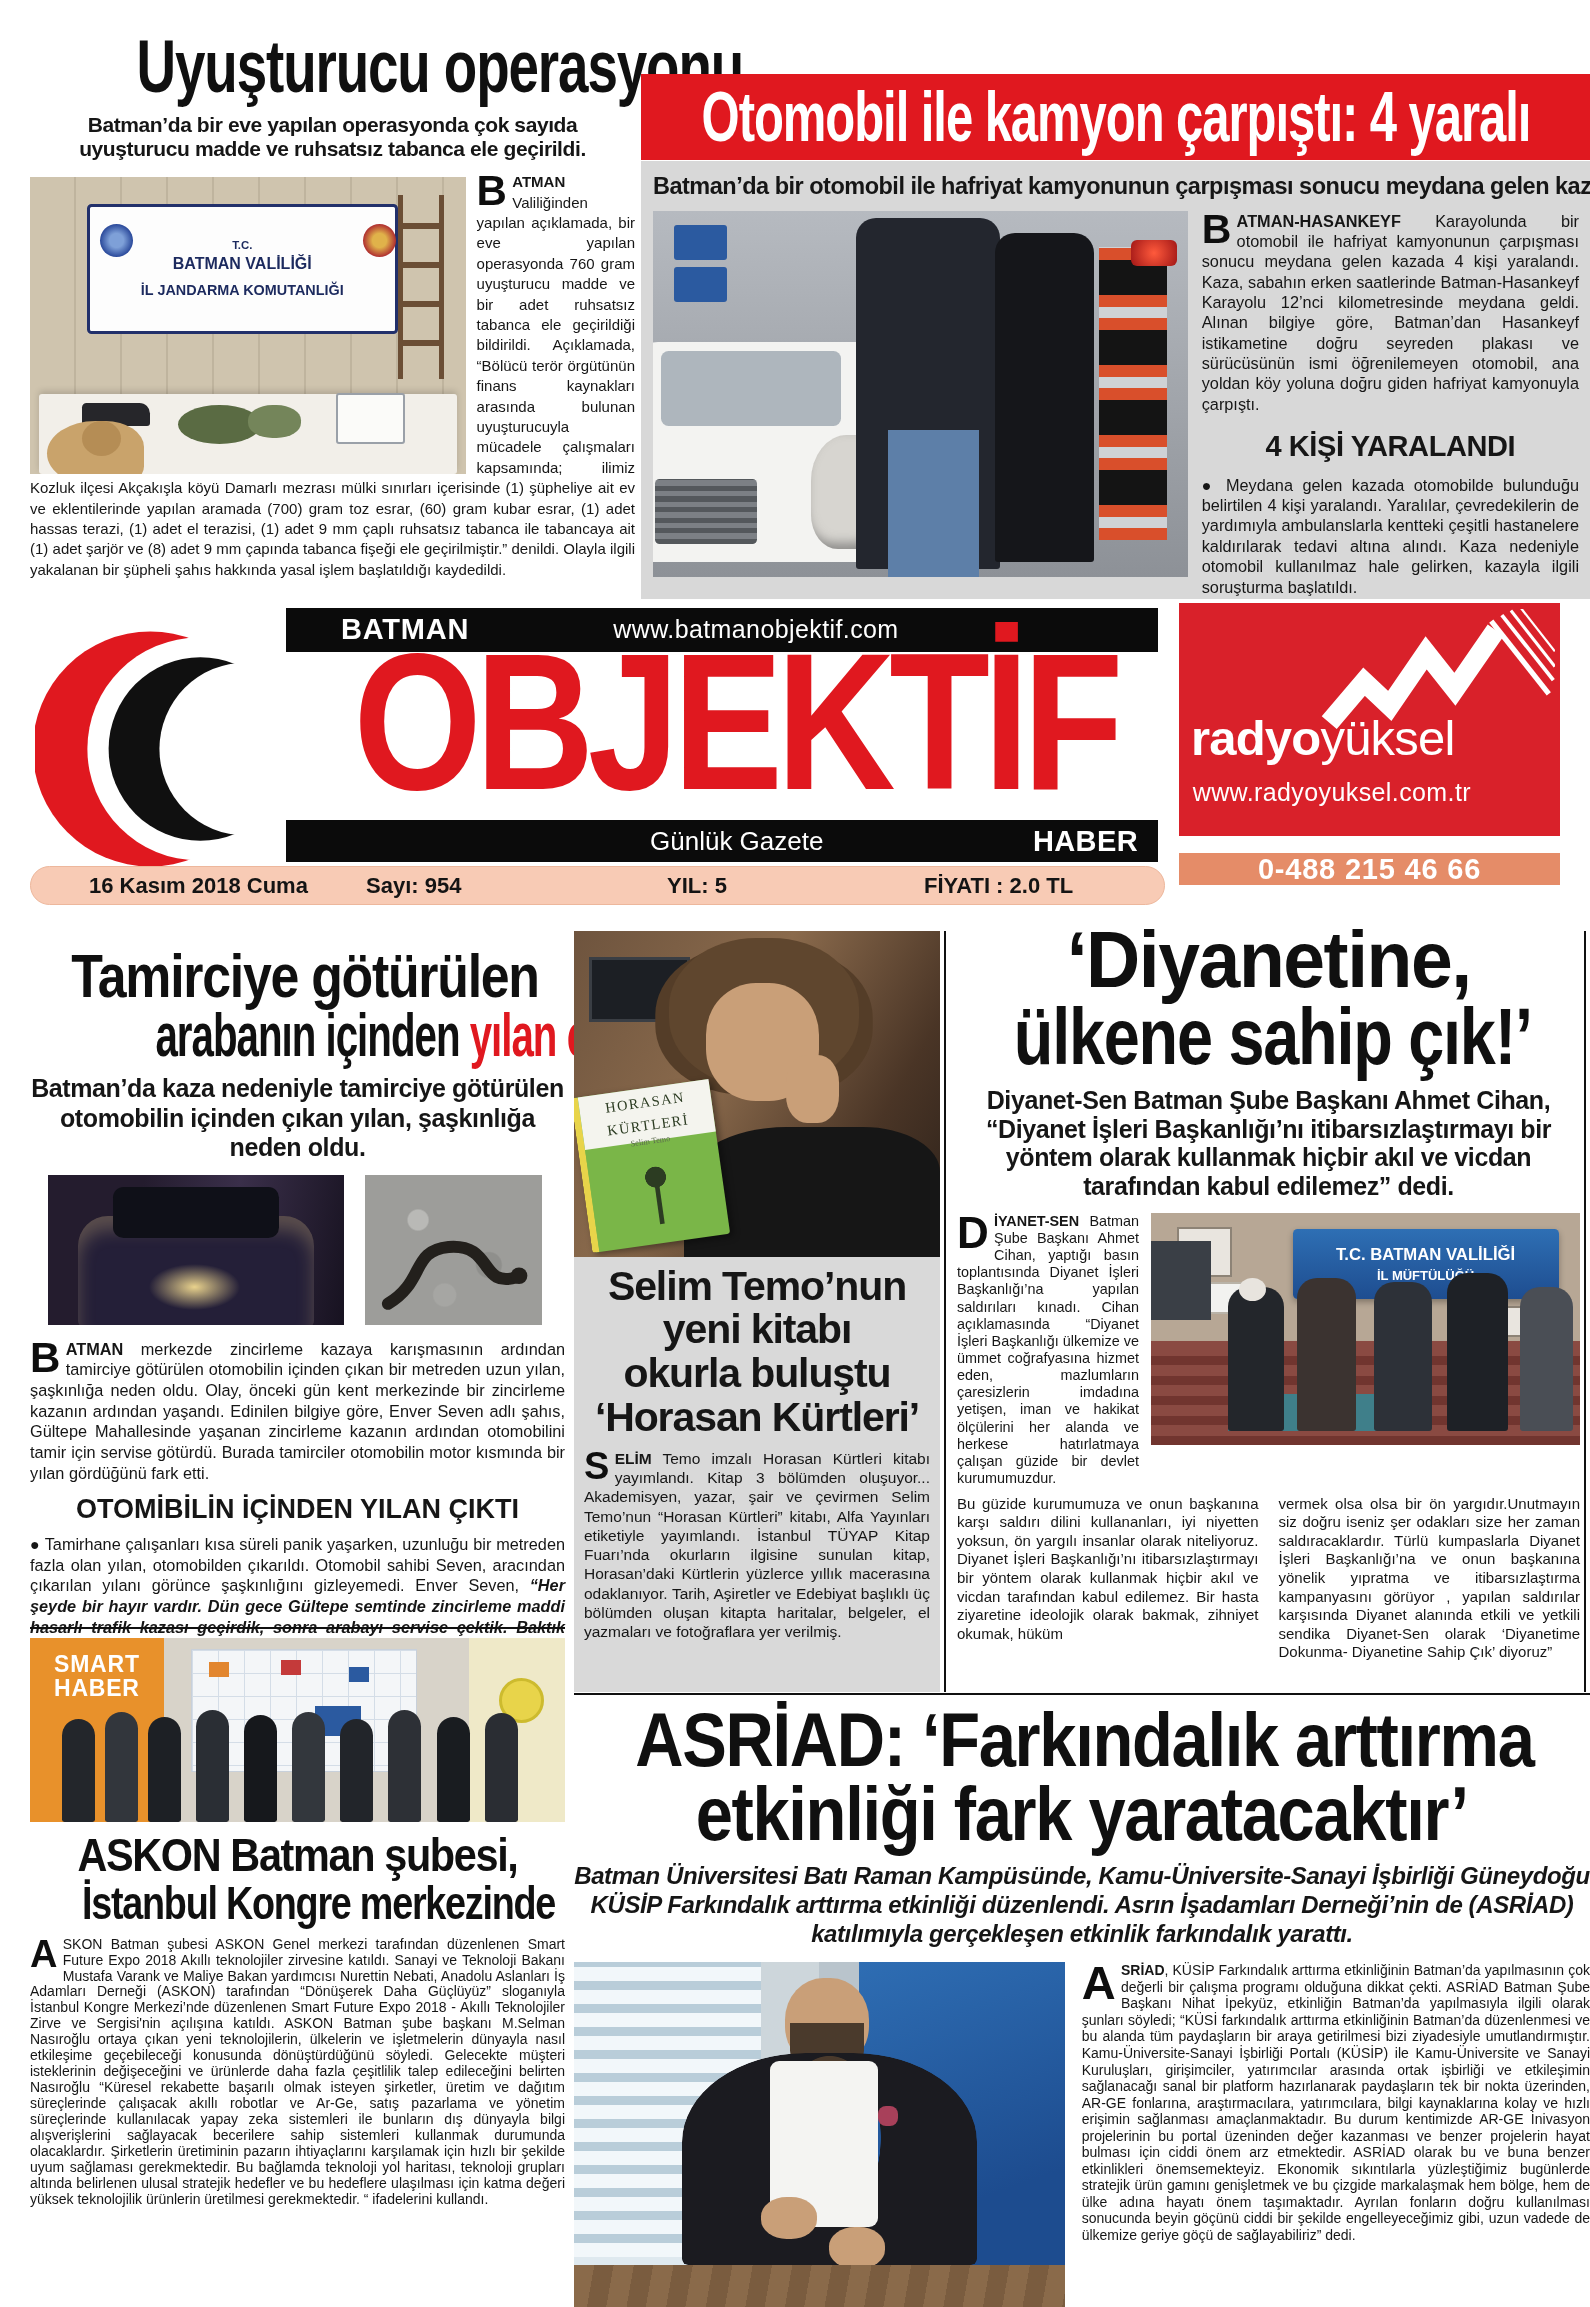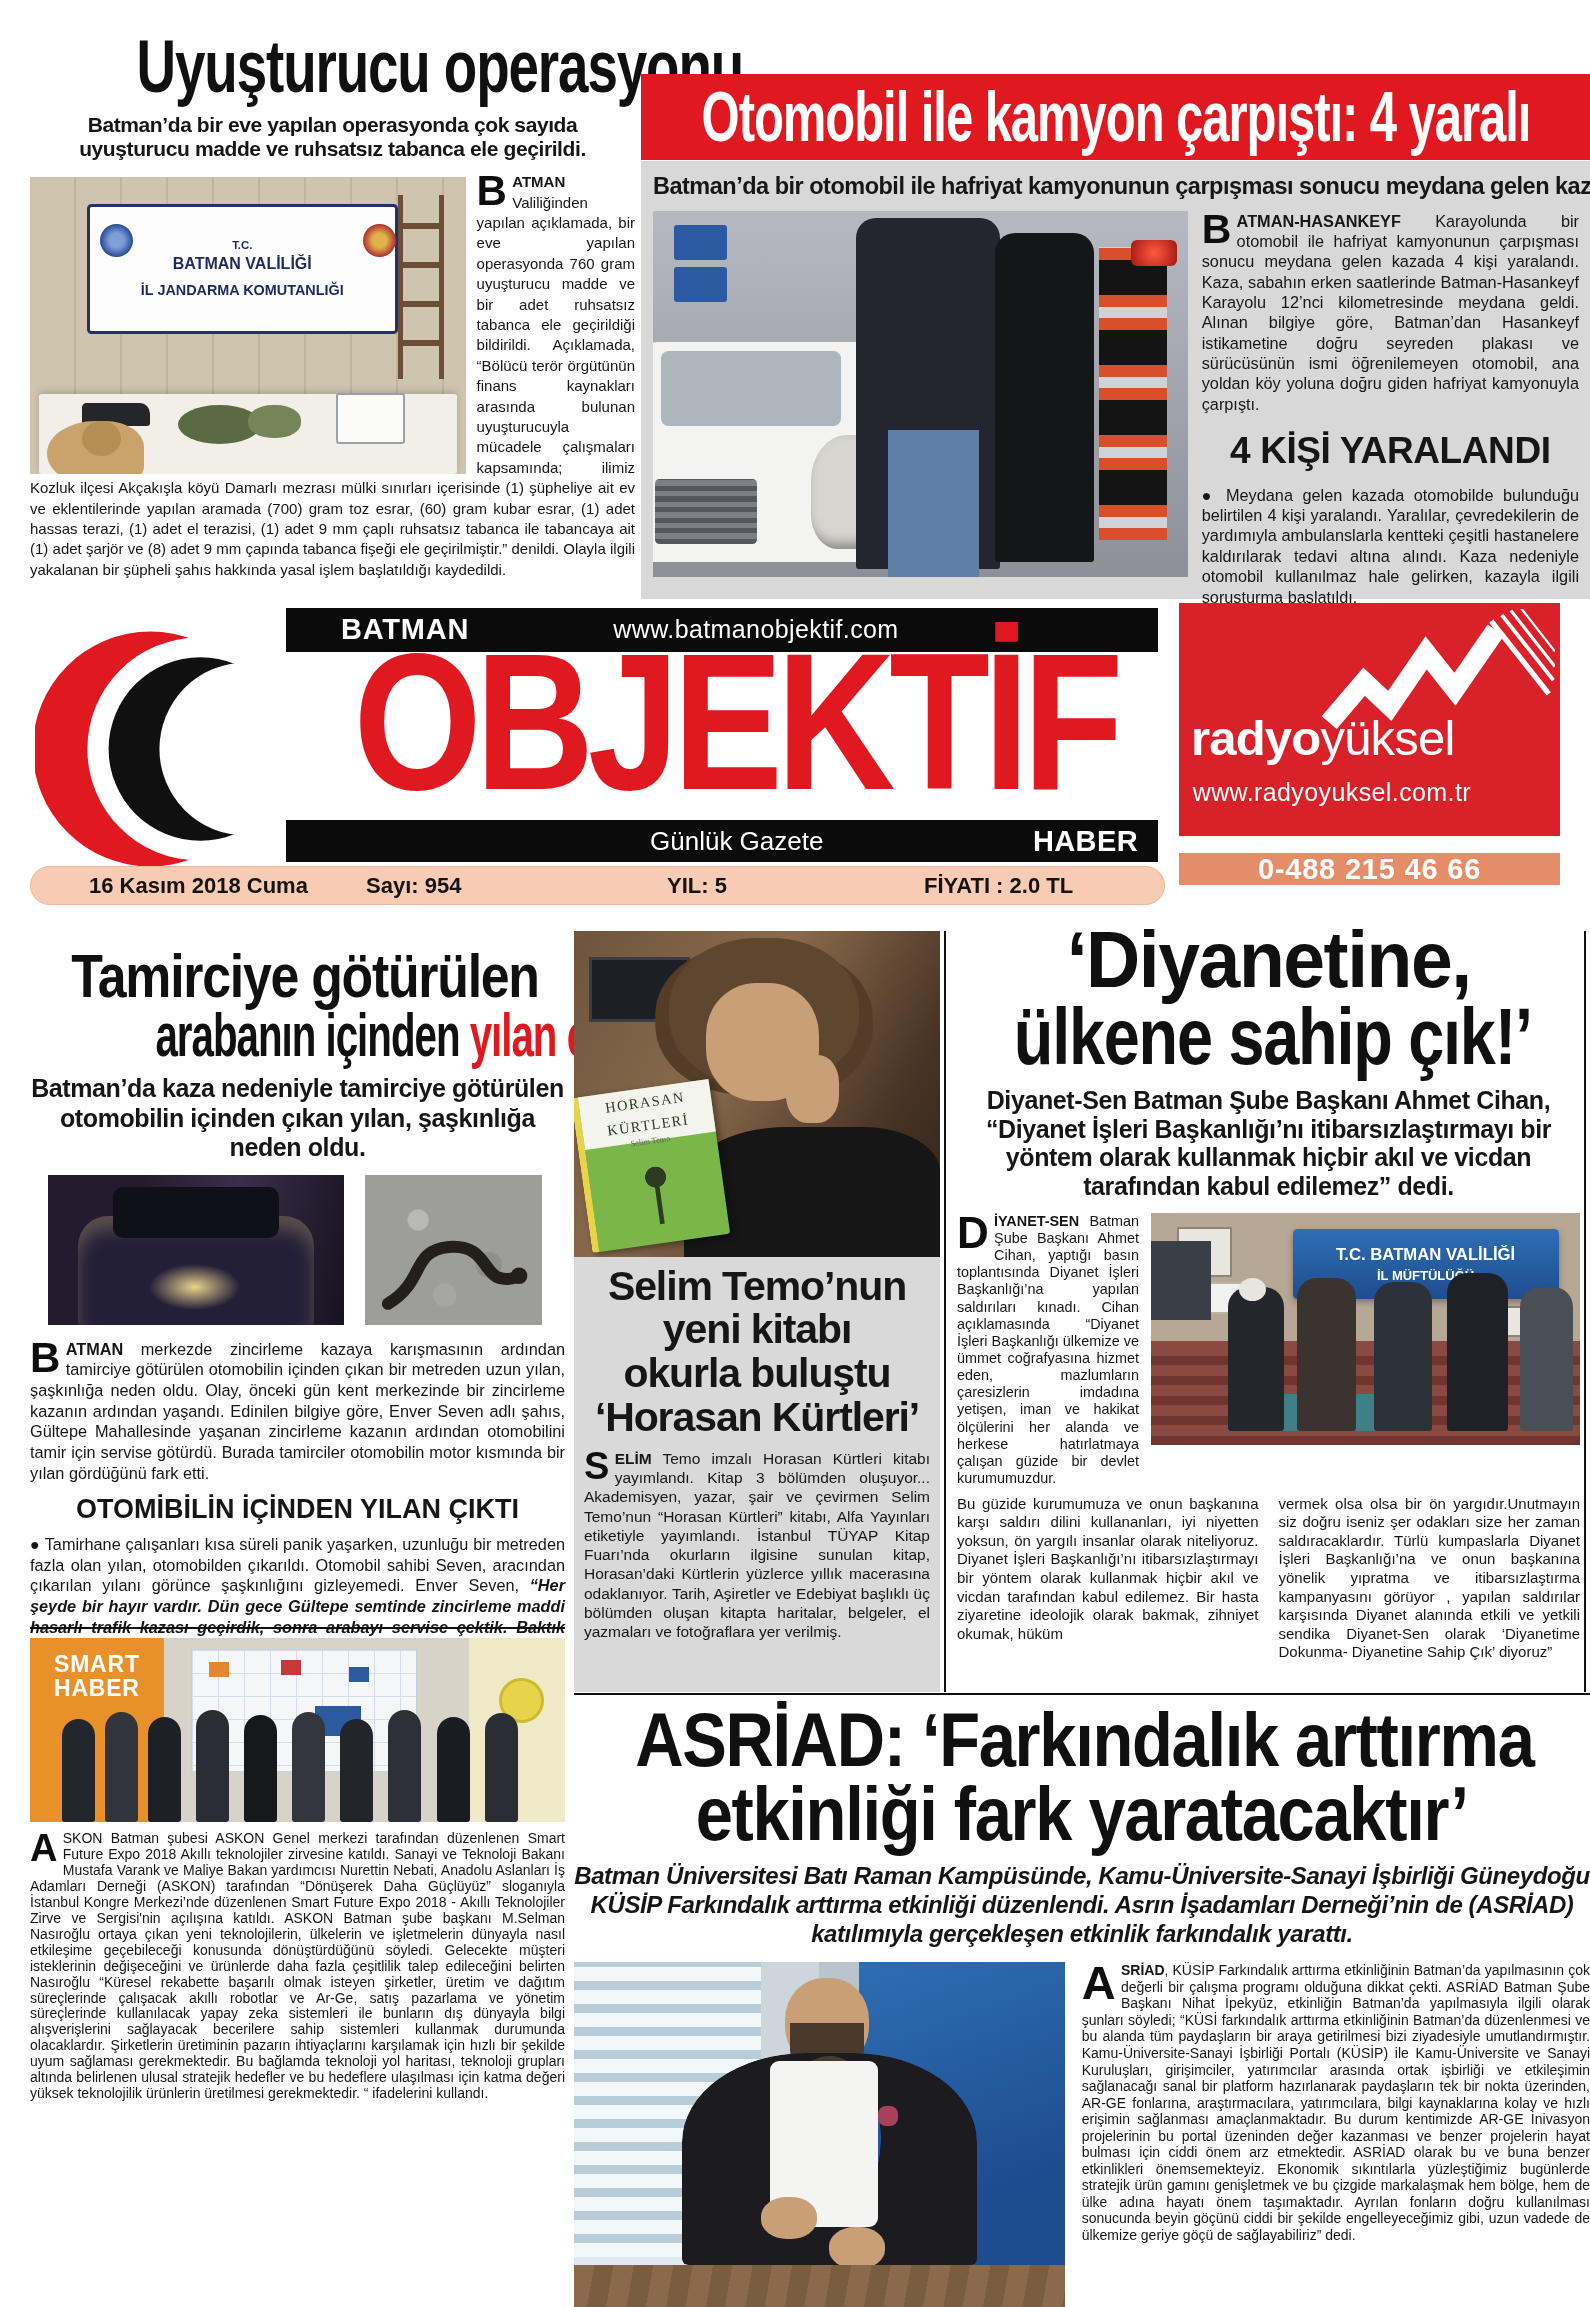--- a/index.html
+++ b/index.html
@@ -32,21 +32,21 @@
           background:repeating-linear-gradient(0deg,transparent 0 33px,#6b4e35 33px 39px);}
   
   #banner-crash{left:641px;top:74px;width:950px;height:86px;background:#e0181f;display:flex;align-items:center;justify-content:center;}
   #banner-crash span{color:#fff;font-weight:900;font-size:70px;letter-spacing:-1.5px;}
   #panel-crash{left:641px;top:161px;width:950px;height:438px;background:#d8d8d8;box-sizing:border-box;padding:12px 12px 0 12px;}
   #panel-crash .sub{font-size:23.5px;font-weight:700;letter-spacing:-0.5px;white-space:nowrap;}
   .crash-row{display:flex;margin-top:10.6px;}
   #ph-crash{width:535px;height:366px;flex:none;background:linear-gradient(#b6bac0,#8d9197);}
   .crash-text{padding-left:13.7px;font-size:16.3px;line-height:1.25;}
   .crash-text .dropcap{font-size:41px;}
-  .crash-sh{font-size:37px;font-weight:900;text-align:center;margin:13.7px 0 10.6px 0;letter-spacing:-0.4px;}
+  .crash-sh{font-size:29px;font-weight:900;text-align:center;margin:13.7px 0 10.6px 0;letter-spacing:-0.4px;}
   .car-white{position:absolute;left:-3%;bottom:4%;width:56%;height:60%;background:#f3f3f1;border-radius:21px 46px 10.6px 10.6px;}
   .car-white .ws{position:absolute;left:8%;top:4%;width:60%;height:34%;background:#aeb6bd;border-radius:7.6px;}
   .car-white .grille{position:absolute;left:6%;bottom:8%;width:34%;height:30%;background:repeating-linear-gradient(0deg,#54585c 0 5.3px,#7c8085 5.3px 10.6px);border-radius:4.6px;}
   .car-white .dent{position:absolute;right:12%;bottom:6%;width:30%;height:52%;background:#d7d5d0;border-radius:40% 20% 50% 30%;box-shadow:inset -4.6px -6px 10.6px rgba(90,90,90,.6);}
   .car-white .ind{position:absolute;right:2%;bottom:10%;width:33px;height:20px;background:#e2862f;border-radius:4.6px;}
   .fig{position:absolute;border-radius:20px 20px 3px 3px;}
   .stripes{position:absolute;background:repeating-linear-gradient(0deg,#d94f2b 0 12px,#cfd2d6 12px 23px,#d94f2b 23px 35px,#141414 35px 70px);}
   
   #masthead{left:30px;top:603px;width:1530px;height:305px;}
   .mast-bar{position:absolute;left:256px;width:872px;background:#0b0b0b;color:#fff;display:flex;align-items:center;}
@@ -355,20 +355,24 @@
       <div class="fig" style="left:14%;bottom:0;width:33px;height:60%;background:#32363c;"></div>
       <div class="fig" style="left:22%;bottom:0;width:33px;height:57%;background:#1d2025;"></div>
       <div class="fig" style="left:31%;bottom:0;width:33px;height:61%;background:#2a2e34;"></div>
       <div class="fig" style="left:40%;bottom:0;width:33px;height:58%;background:#16181c;"></div>
       <div class="fig" style="left:49%;bottom:0;width:33px;height:60%;background:#33373d;"></div>
       <div class="fig" style="left:58%;bottom:0;width:33px;height:56%;background:#22252a;"></div>
       <div class="fig" style="left:67%;bottom:0;width:33px;height:61%;background:#2d3036;"></div>
       <div class="fig" style="left:76%;bottom:0;width:33px;height:57%;background:#191c20;"></div>
       <div class="fig" style="left:85%;bottom:0;width:33px;height:59%;background:#2a2d33;"></div>
     </div>
+    <div class="hl hv">
+      <div><span class="sq sx90">ASKON Batman şubesi,</span></div>
+      <div><span class="sq sx82">İstanbul Kongre merkezinde</span></div>
+    </div>
     <div class="body just">
       <span class="dropcap">A</span><span>SKON Batman şubesi ASKON Genel merkezi tarafından düzenlenen Smart Future Expo 2018 Akıllı teknolojiler zirvesine katıldı. Sanayi ve Teknoloji Bakanı Mustafa Varank ve Maliye Bakan yardımcısı Nurettin Nebati, Anadolu Aslanları İş Adamları Derneği (ASKON) tarafından “Dönüşerek Daha Güçlüyüz” sloganıyla İstanbul Kongre Merkezi’nde düzenlenen Smart Future Expo 2018 - Akıllı Teknolojiler Zirve ve Sergisi'nin açılışına katıldı. ASKON Batman şube başkanı M.Selman Nasıroğlu ortaya çıkan yeni teknolojilerin, ülkelerin ve işletmelerin dünyayla nasıl etkileşime geçebileceği konusunda dönüştürdüğünü söyledi. Gelecekte müşteri isteklerinin değişeceğini ve ürünlerde daha fazla çeşitlilik talep edileceğini belirten Nasıroğlu “Küresel rekabette başarılı olmak isteyen şirketler, üretim ve dağıtım süreçlerinde çalışacak akıllı robotlar ve Ar-Ge, satış pazarlama ve yönetim süreçlerinde kullanılacak yapay zeka sistemleri ile bunların dış dünyayla bilgi alışverişlerini sağlayacak becerilere sahip sistemleri kullanmak durumunda olacaklardır. Şirketlerin üretiminin pazarın ihtiyaçlarını karşılamak için hızlı bir şekilde uyum sağlaması gerekmektedir. Bu bağlamda teknoloji yol haritası, teknoloji grupları altında belirlenen ulusal stratejik hedefler ve bu hedeflere ulaşılması için katma değeri yüksek teknolojilik ürünlerin üretilmesi gerekmektedir. “ ifadelerini kullandı.</span>
     </div>
   </div>
 
   <div class="abs" id="rule-asriad"></div>
   <div class="abs" id="a7">
     <div class="hl hv"><span class="sq sx88">ASRİAD: ‘Farkındalık arttırma</span></div>
     <div class="hl hv"><span class="sq sx88">etkinliği fark yaratacaktır’</span></div>
     <div class="sub">Batman Üniversitesi Batı Raman Kampüsünde, Kamu-Üniversite-Sanayi İşbirliği Güneydoğu KÜSİP Farkındalık arttırma etkinliği düzenlendi. Asrın İşadamları Derneği’nin de (ASRİAD) katılımıyla gerçekleşen etkinlik farkındalık yarattı.</div>

